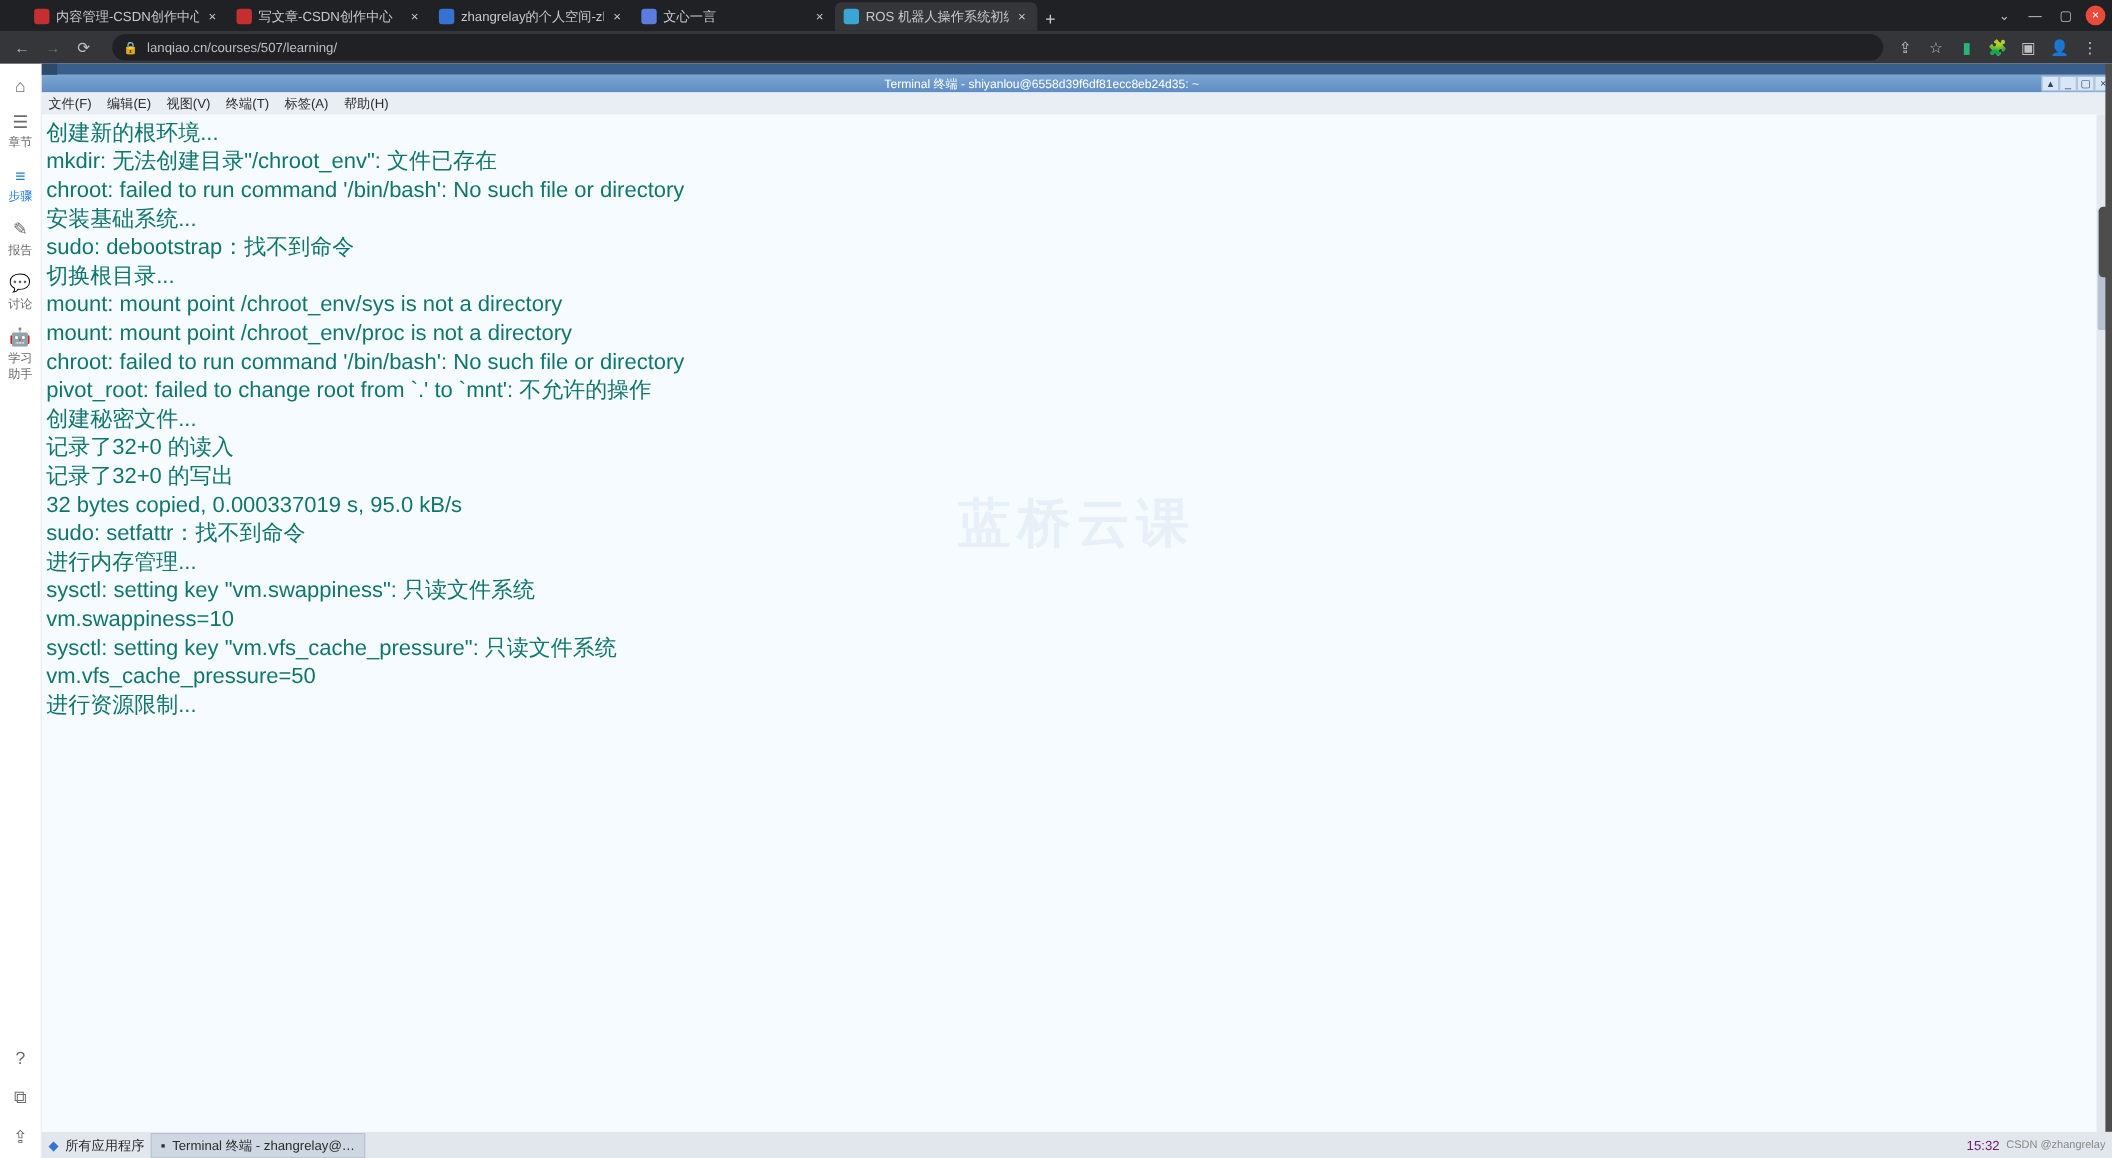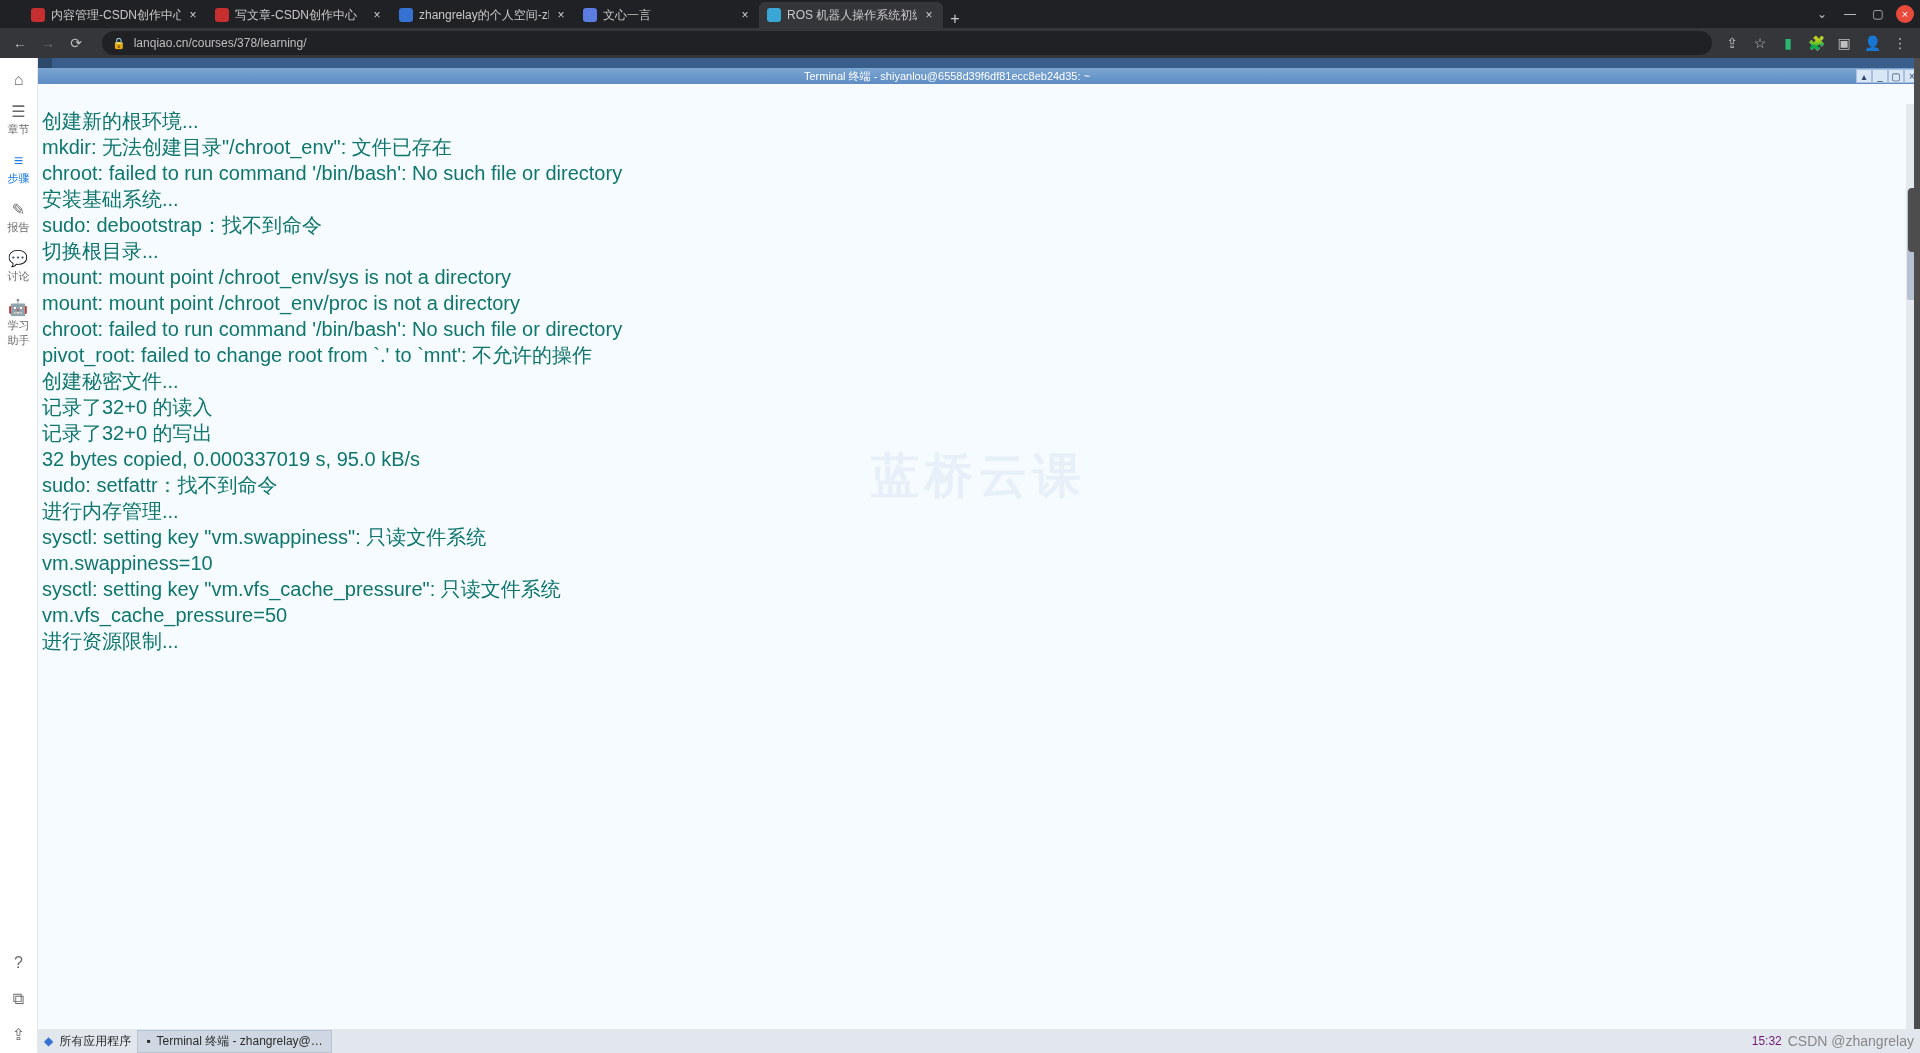--- a/index.html
+++ b/index.html
@@ -50,21 +50,21 @@
   .terminal pre { font-family: Liberation Sans, sans-serif; font-size: 20px; line-height: 1.3; color: #0f766e; white-space: pre; }
   
   .watermark { position:absolute; left:50%; top:42%; transform:translate(-50%,-50%); font-size:48px; font-weight:700; color:rgba(120,160,200,0.12); pointer-events:none; letter-spacing:6px;}
   
   .vm-scroll { position: absolute; right: 0; top: 46px; bottom: 24px; width: 14px; background: #e4e9ef; }
   .vm-scroll .thumb { width: 12px; margin: 0 1px; height: 110px; background: #b7c3d2; border-radius: 2px; position: absolute; top: 86px; }
   
   .vm-taskbar { position: absolute; left: 0; right: 0; bottom: 0; height: 24px; background: #e2e7ed; display: flex; align-items: center; font-size: 12px; color: #2b2b2b; gap: 6px; padding: 0 6px; }
   .vm-taskbar .appbtn { background: #cfd8e2; padding: 2px 8px; border: 1px solid #b7c3d2; display: flex; align-items:center; gap:6px;}
   .vm-taskbar .clock { margin-left: auto; color:#701a75;}
-  .vm-taskbar .credit { color:#888; font-size:14px;}
+  .vm-taskbar .credit { color:#888; font-size:10px;}
   
   .right-handle { position: absolute; right: 0; top: 130px; width: 12px; height: 64px; background: #4d4d4d; border-radius: 4px 0 0 4px; }
   .right-edge { position: absolute; right: 0; top: 0; bottom: 24px; width: 6px; background: #4d4d4d; }
 </style>
 </head>
 <body>
 
 <div class="tabstrip">
   <div class="tab">
     <span class="favicon" style="background:#c52f2f"></span>
@@ -100,21 +100,21 @@
   </div>
 </div>
 
 <div class="toolbar">
   <span class="icon">←</span>
   <span class="icon" style="opacity:.4">→</span>
   <span class="icon">⟳</span>
   <div class="addr-wrap">
     <div class="addr">
       <span class="lock">🔒</span>
-      <span>lanqiao.cn/courses/378/learning/</span>
+      <span>lanqiao.cn/courses/507/learning/</span>
     </div>
   </div>
   <span class="icon">⇪</span>
   <span class="icon">☆</span>
   <span class="icon" style="color:#2bb673">▮</span>
   <span class="icon">🧩</span>
   <span class="icon">▣</span>
   <span class="icon">👤</span>
   <span class="icon">⋮</span>
 </div>
@@ -165,20 +165,28 @@
         <div class="badge"></div>
       </div>
     <div class="vm-titlebar">
       <span class="title">Terminal 终端 - shiyanlou@6558d39f6df81ecc8eb24d35: ~</span>
       <div class="tbtns">
         <span class="tbtn">▴</span>
         <span class="tbtn">_</span>
         <span class="tbtn">▢</span>
         <span class="tbtn">×</span>
       </div>
+    </div>
+    <div class="vm-menubar">
+      <span>文件(F)</span>
+      <span>编辑(E)</span>
+      <span>视图(V)</span>
+      <span>终端(T)</span>
+      <span>标签(A)</span>
+      <span>帮助(H)</span>
     </div>
 
     <div class="watermark">蓝桥云课</div>
 
     <div class="terminal">
       <pre id="termlines">创建新的根环境...
 mkdir: 无法创建目录"/chroot_env": 文件已存在
 chroot: failed to run command '/bin/bash': No such file or directory
 安装基础系统...
 sudo: debootstrap：找不到命令

